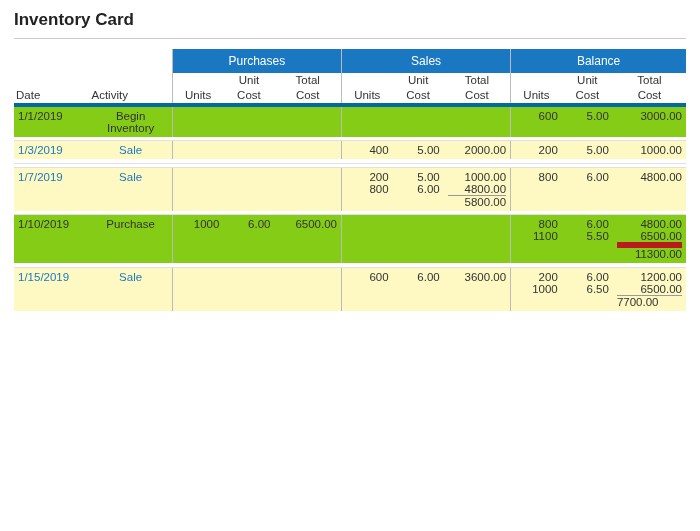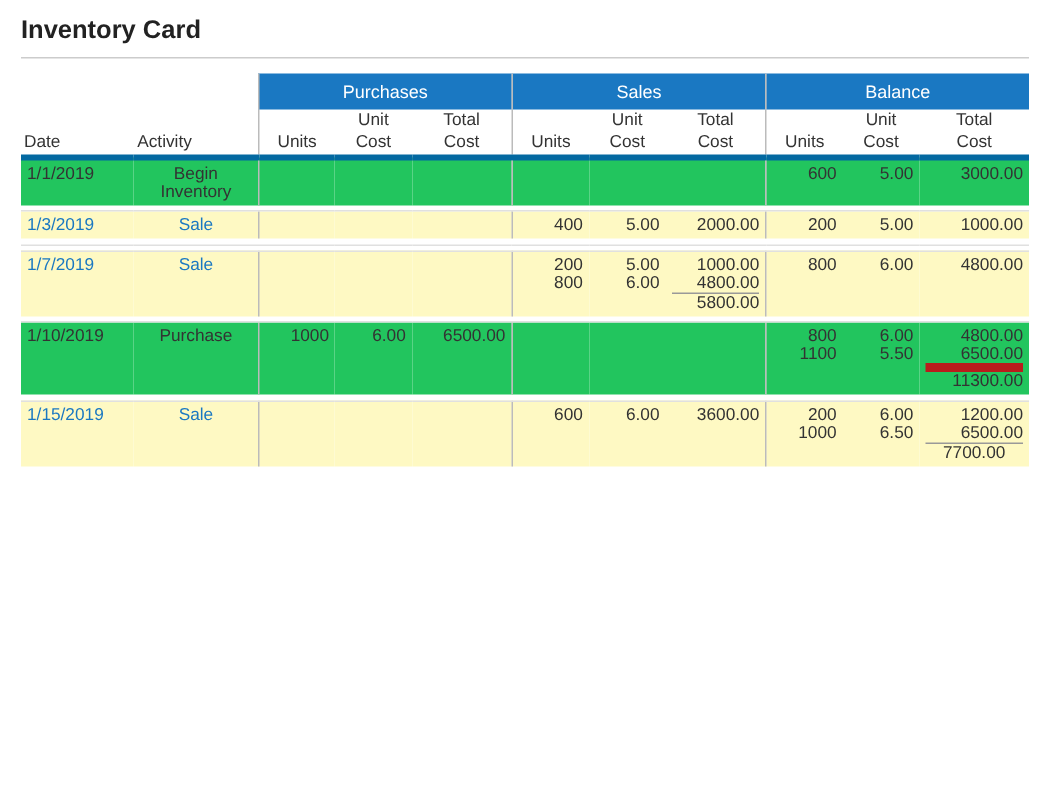--- a/index.html
+++ b/index.html
@@ -55,21 +55,21 @@
     }
     .sub-header th.left-align {
       text-align: left;
     }
     
     tr.data-row td {
       padding: 3px 4px;
       vertical-align: top;
     }
     tr.data-row.shaded {
-      background-color: #22c55e;
+      background-color: #84cc16;
     }
     tr.data-row.white {
       background-color: #fef9c3;
     }
     .date-cell {
       color: #1a78c2;
       white-space: nowrap;
     }
     .activity-cell {
       color: #333;
@@ -207,17 +207,17 @@
           <td class="col-date date-cell">1/15/2019</td>
           <td class="col-activity activity-cell blue">Sale</td>
           <td class="num-cell col-p-units section-border-left"></td>
           <td class="num-cell col-p-ucost"></td>
           <td class="num-cell col-p-tcost"></td>
           <td class="num-cell col-s-units section-border-left">600</td>
           <td class="num-cell col-s-ucost">6.00</td>
           <td class="num-cell col-s-tcost">3600.00</td>
           <td class="num-cell col-b-units section-border-left">200<br>1000</td>
           <td class="num-cell col-b-ucost">6.00<br>6.50</td>
-          <td class="num-cell col-b-tcost">1200.00<br>6500.00<br><span style="border-top:1px solid #999;display:inline-block;width:100%;text-align:center;">7700.00</span></td>
+          <td class="num-cell col-b-tcost">1200.00<br>6500.00<br><span style="border-top:1px solid #999;display:inline-block;width:100%;text-align:left;">7700.00</span></td>
         </tr>
       </tbody>
   </table>
 </div>
 
 </body></html>

